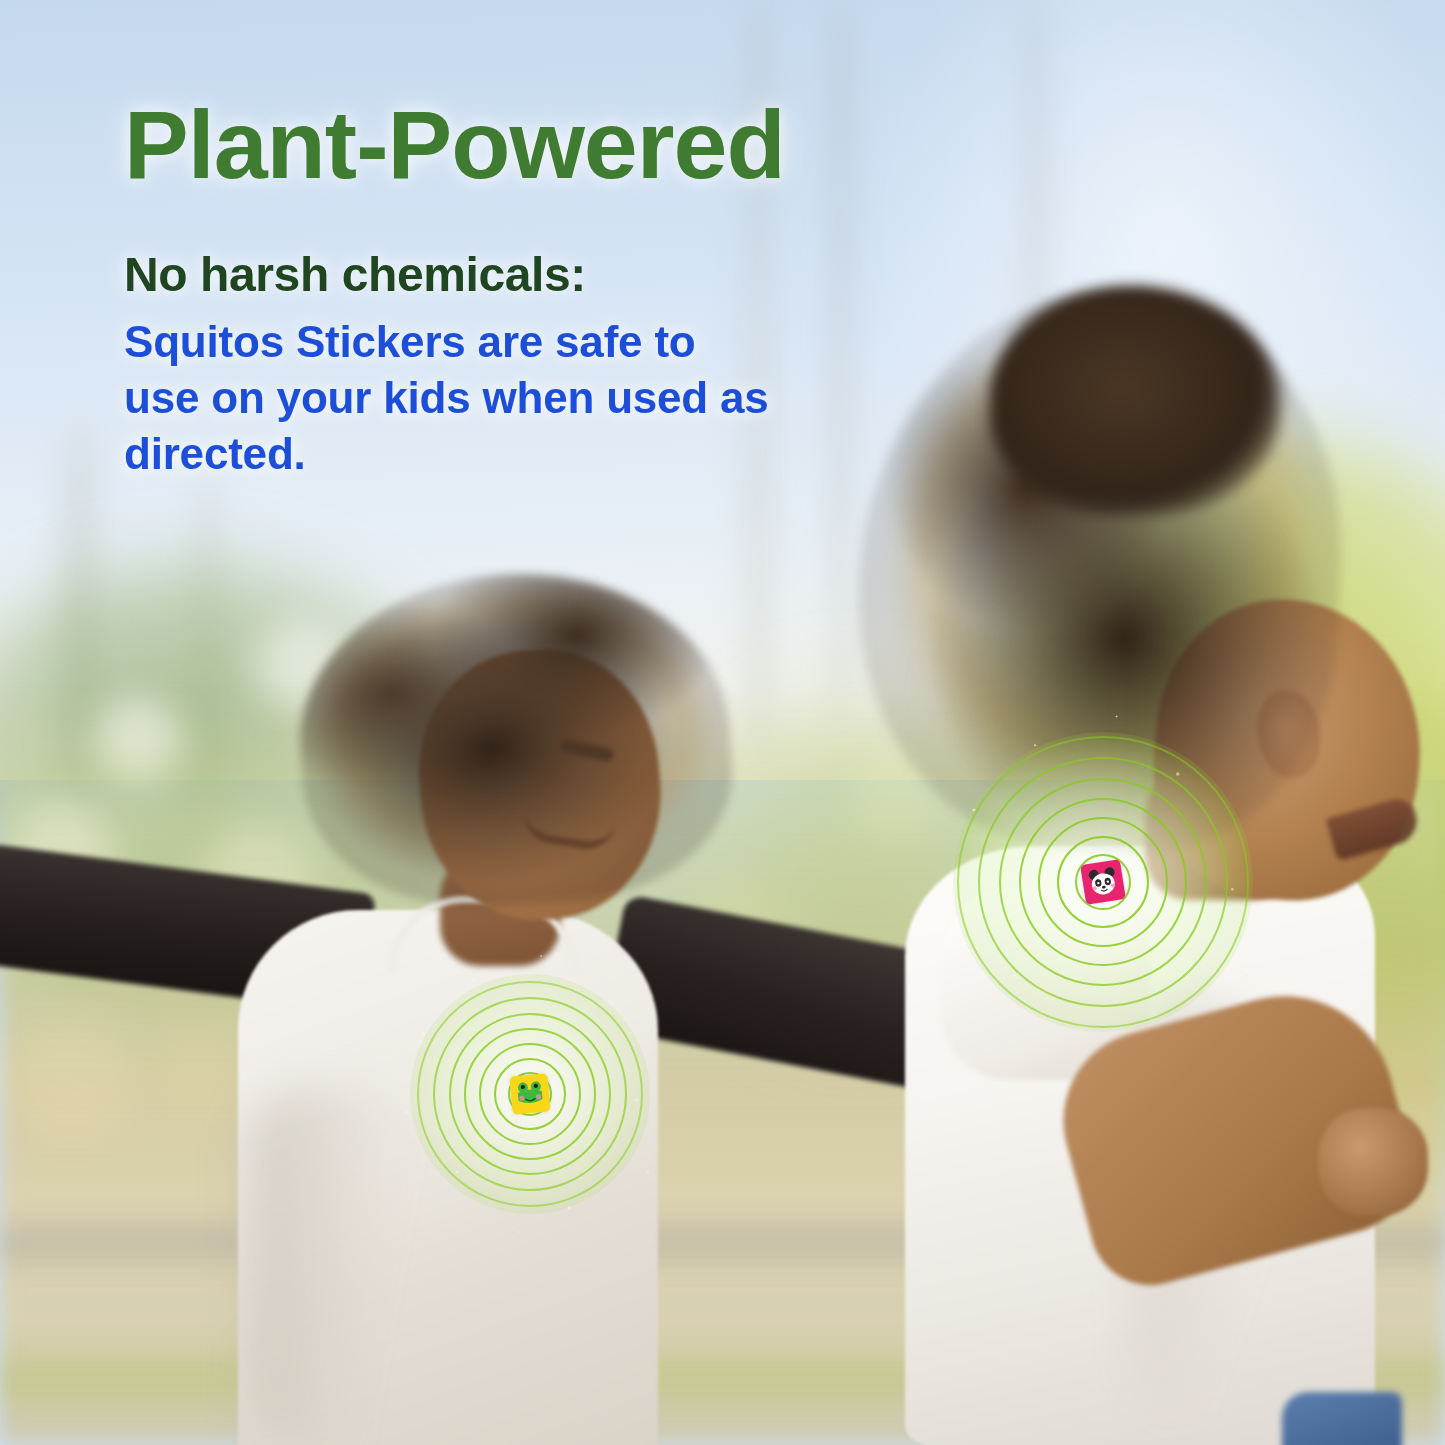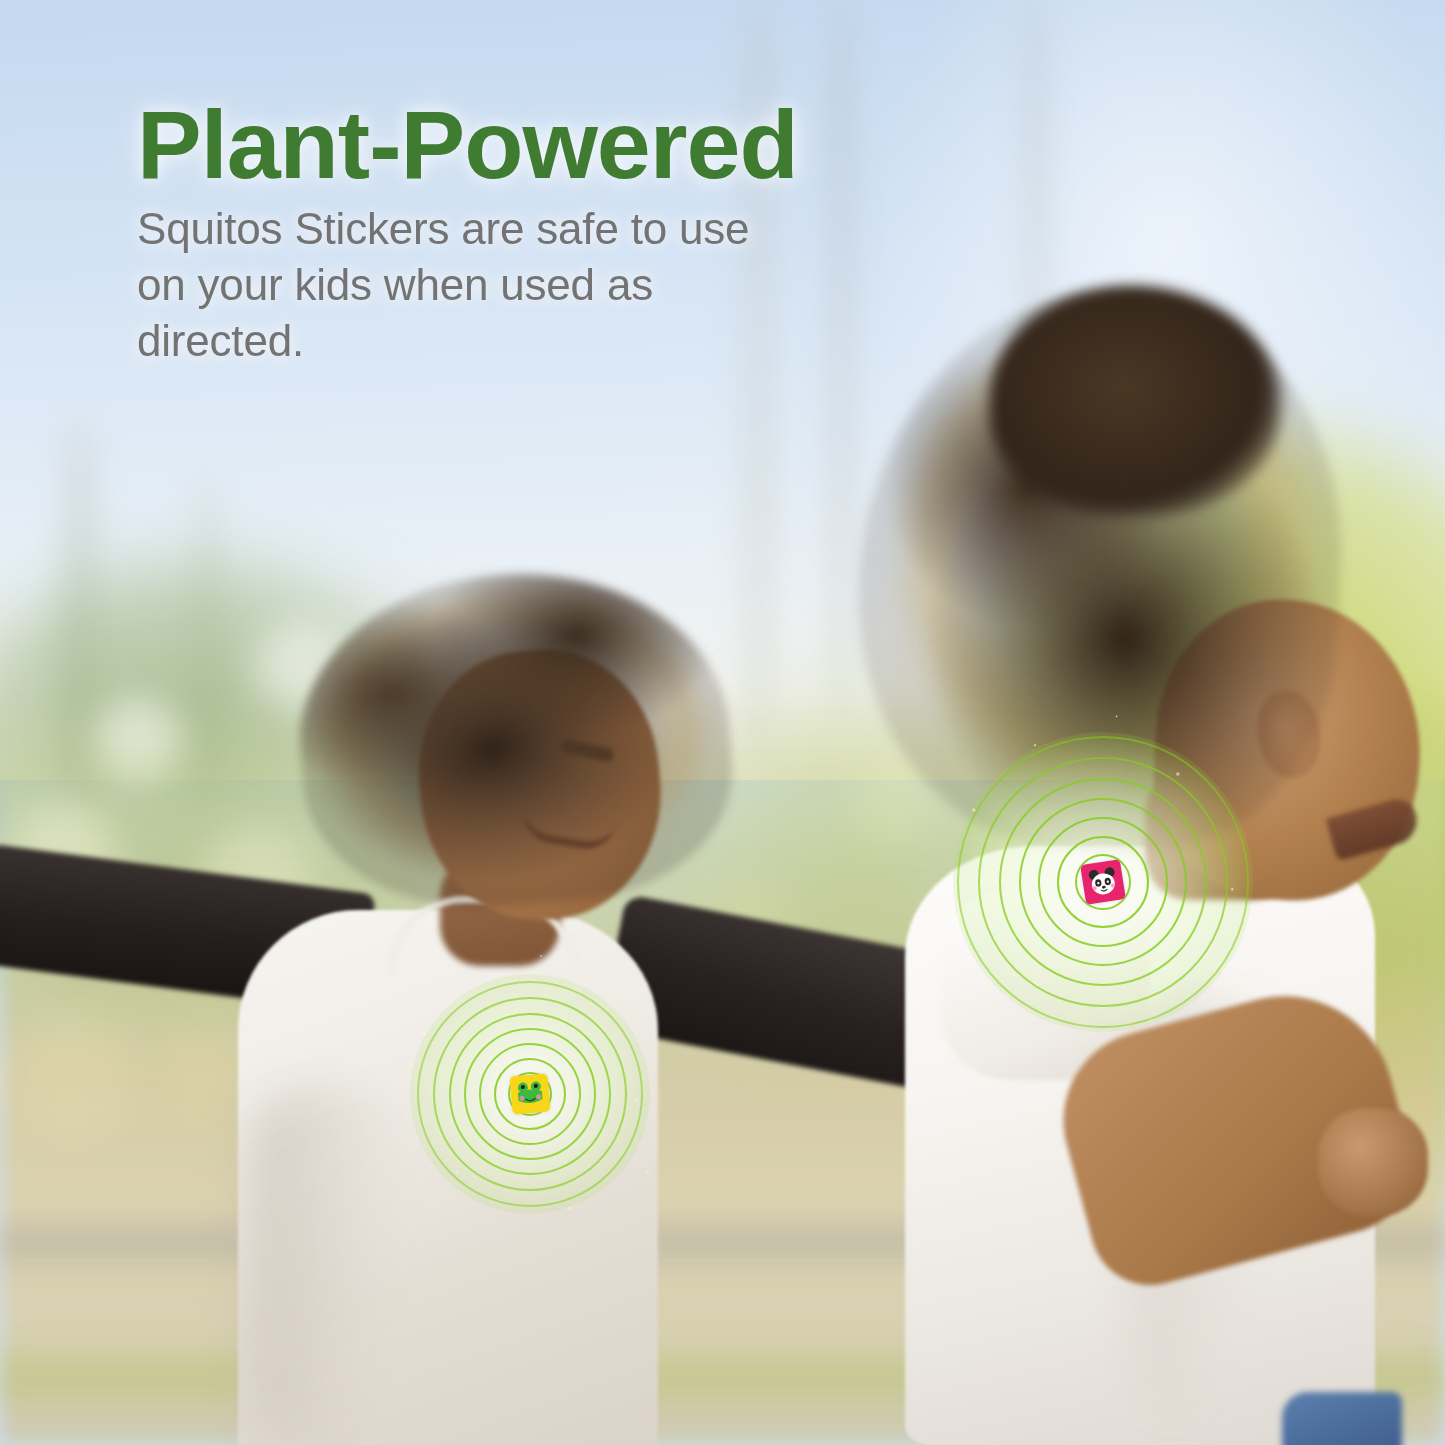--- a/index.html
+++ b/index.html
@@ -234,38 +234,39 @@
     position:absolute; left:50%; top:50%;
     transform:translate(-50%,-50%) rotate(-5deg);
     border-radius:5px;
     display:flex; align-items:center; justify-content:center;
     box-shadow:0 0 4px rgba(0,0,0,.12);
   }
   #frog-sticker { width:38px; height:38px; background:#f7d718; }
   #panda-sticker{ width:40px; height:40px; background:#e8246e; transform:translate(-50%,-50%) rotate(-9deg); }
 
   
-  #copy { position:absolute; left:137px; top:96px; width:830px; z-index:30; }
+  #copy { position:absolute; left:124px; top:96px; width:830px; z-index:30; }
   #headline {
     font-size:97px; line-height:1.02; font-weight:bold;
     color:#3f7b30; letter-spacing:-1px;
     text-shadow:0 0 16px rgba(255,255,255,.75), 0 0 34px rgba(255,255,255,.6);
   }
   #headline .l2 { display:block; }
   #subhead {
     margin-top:52px;
     font-size:48px; font-weight:bold; color:#1f4620;
     letter-spacing:-.4px;
     text-shadow:0 0 14px rgba(255,255,255,.8), 0 0 28px rgba(255,255,255,.6);
   }
   #body-copy {
-    margin-top:6px; width:650px;
-    font-size:44px; line-height:1.27; color:#737373;
+    margin-top:12px; width:650px;
+    font-size:44px; line-height:1.27; color:#1d4ed8;
     letter-spacing:-.2px;
     text-shadow:0 0 14px rgba(255,255,255,.85), 0 0 30px rgba(255,255,255,.65);
+    font-weight:bold;
   }
 </style>
 </head>
 <body>
 
 <div id="stage">
 
   <div class="sky"></div>
   <div class="sky-haze"></div>
 
@@ -373,16 +374,17 @@
         <circle cx="6.8" cy="21" r="2.1" fill="#f59ab6" opacity=".9"></circle>
         <circle cx="25.2" cy="21" r="2.1" fill="#f59ab6" opacity=".9"></circle>
       </svg>
     </div>
   </div>
 
   <div id="copy">
     <h1 id="headline">
       <span class="l1">Plant-Powered</span>
     </h1>
+    <h2 id="subhead">No harsh chemicals:</h2>
     <p id="body-copy">Squitos Stickers are safe to use on your kids when used as directed.</p>
   </div>
 
 </div>
 
 </body></html>

